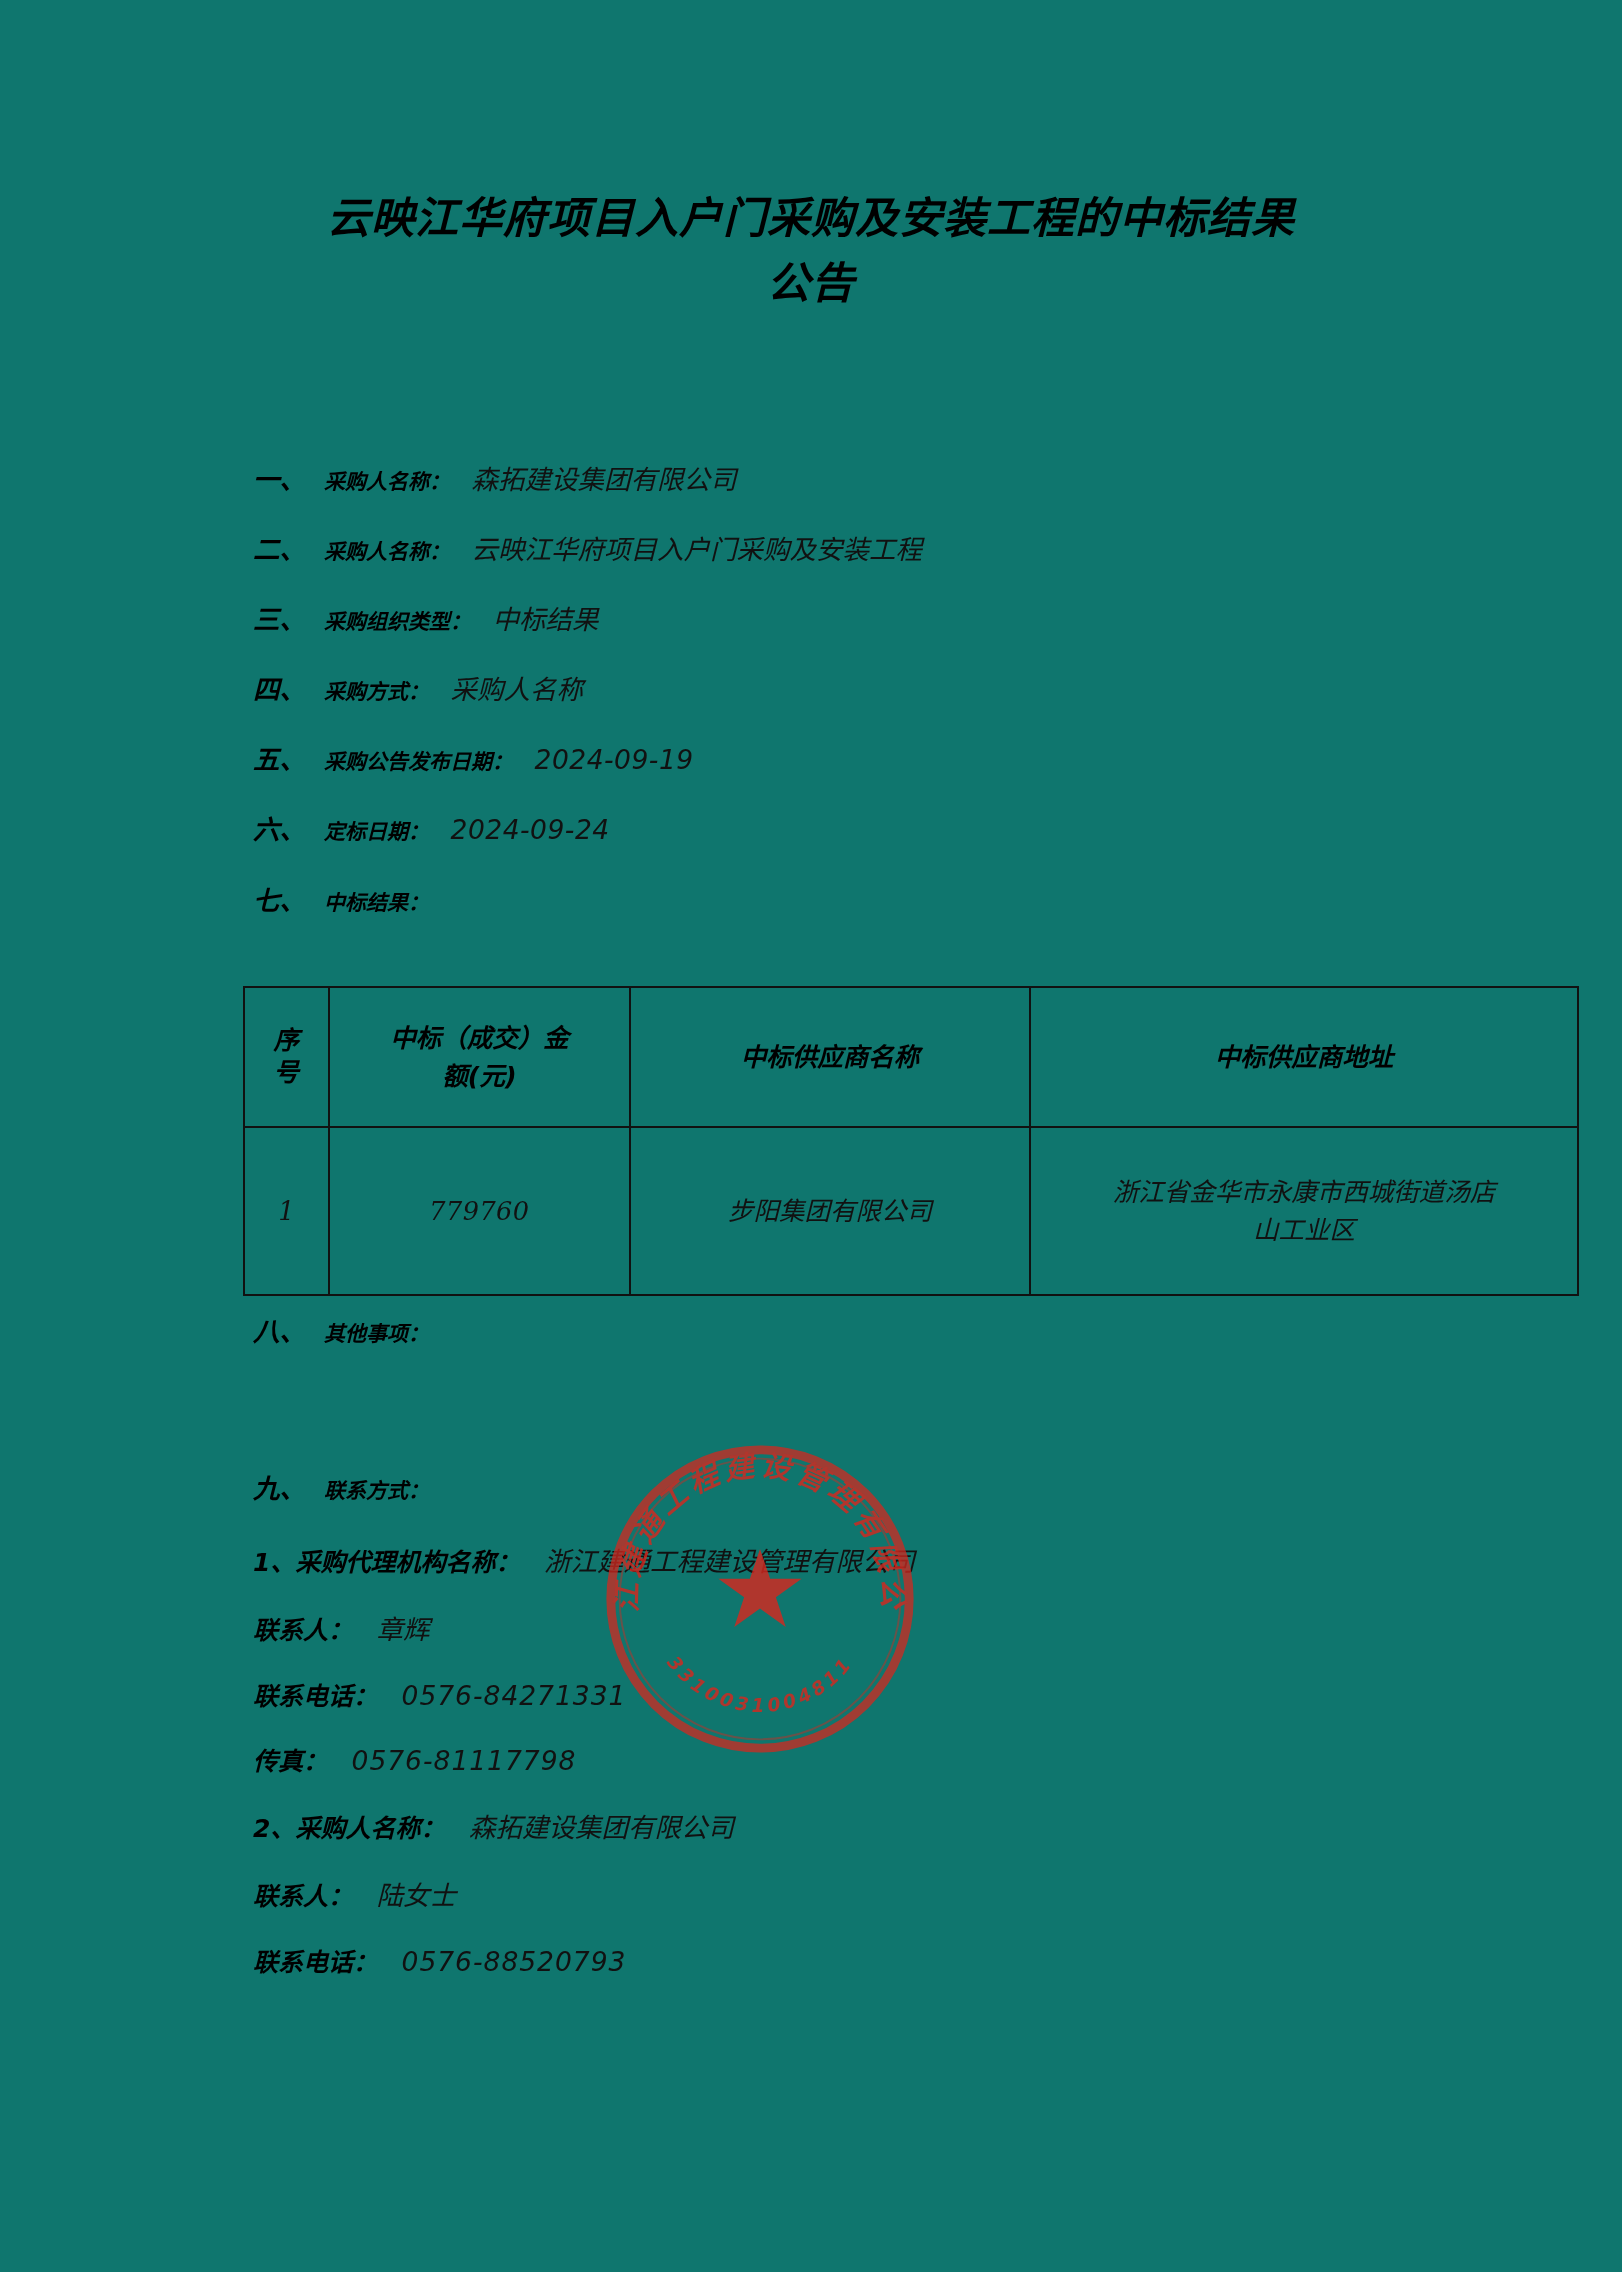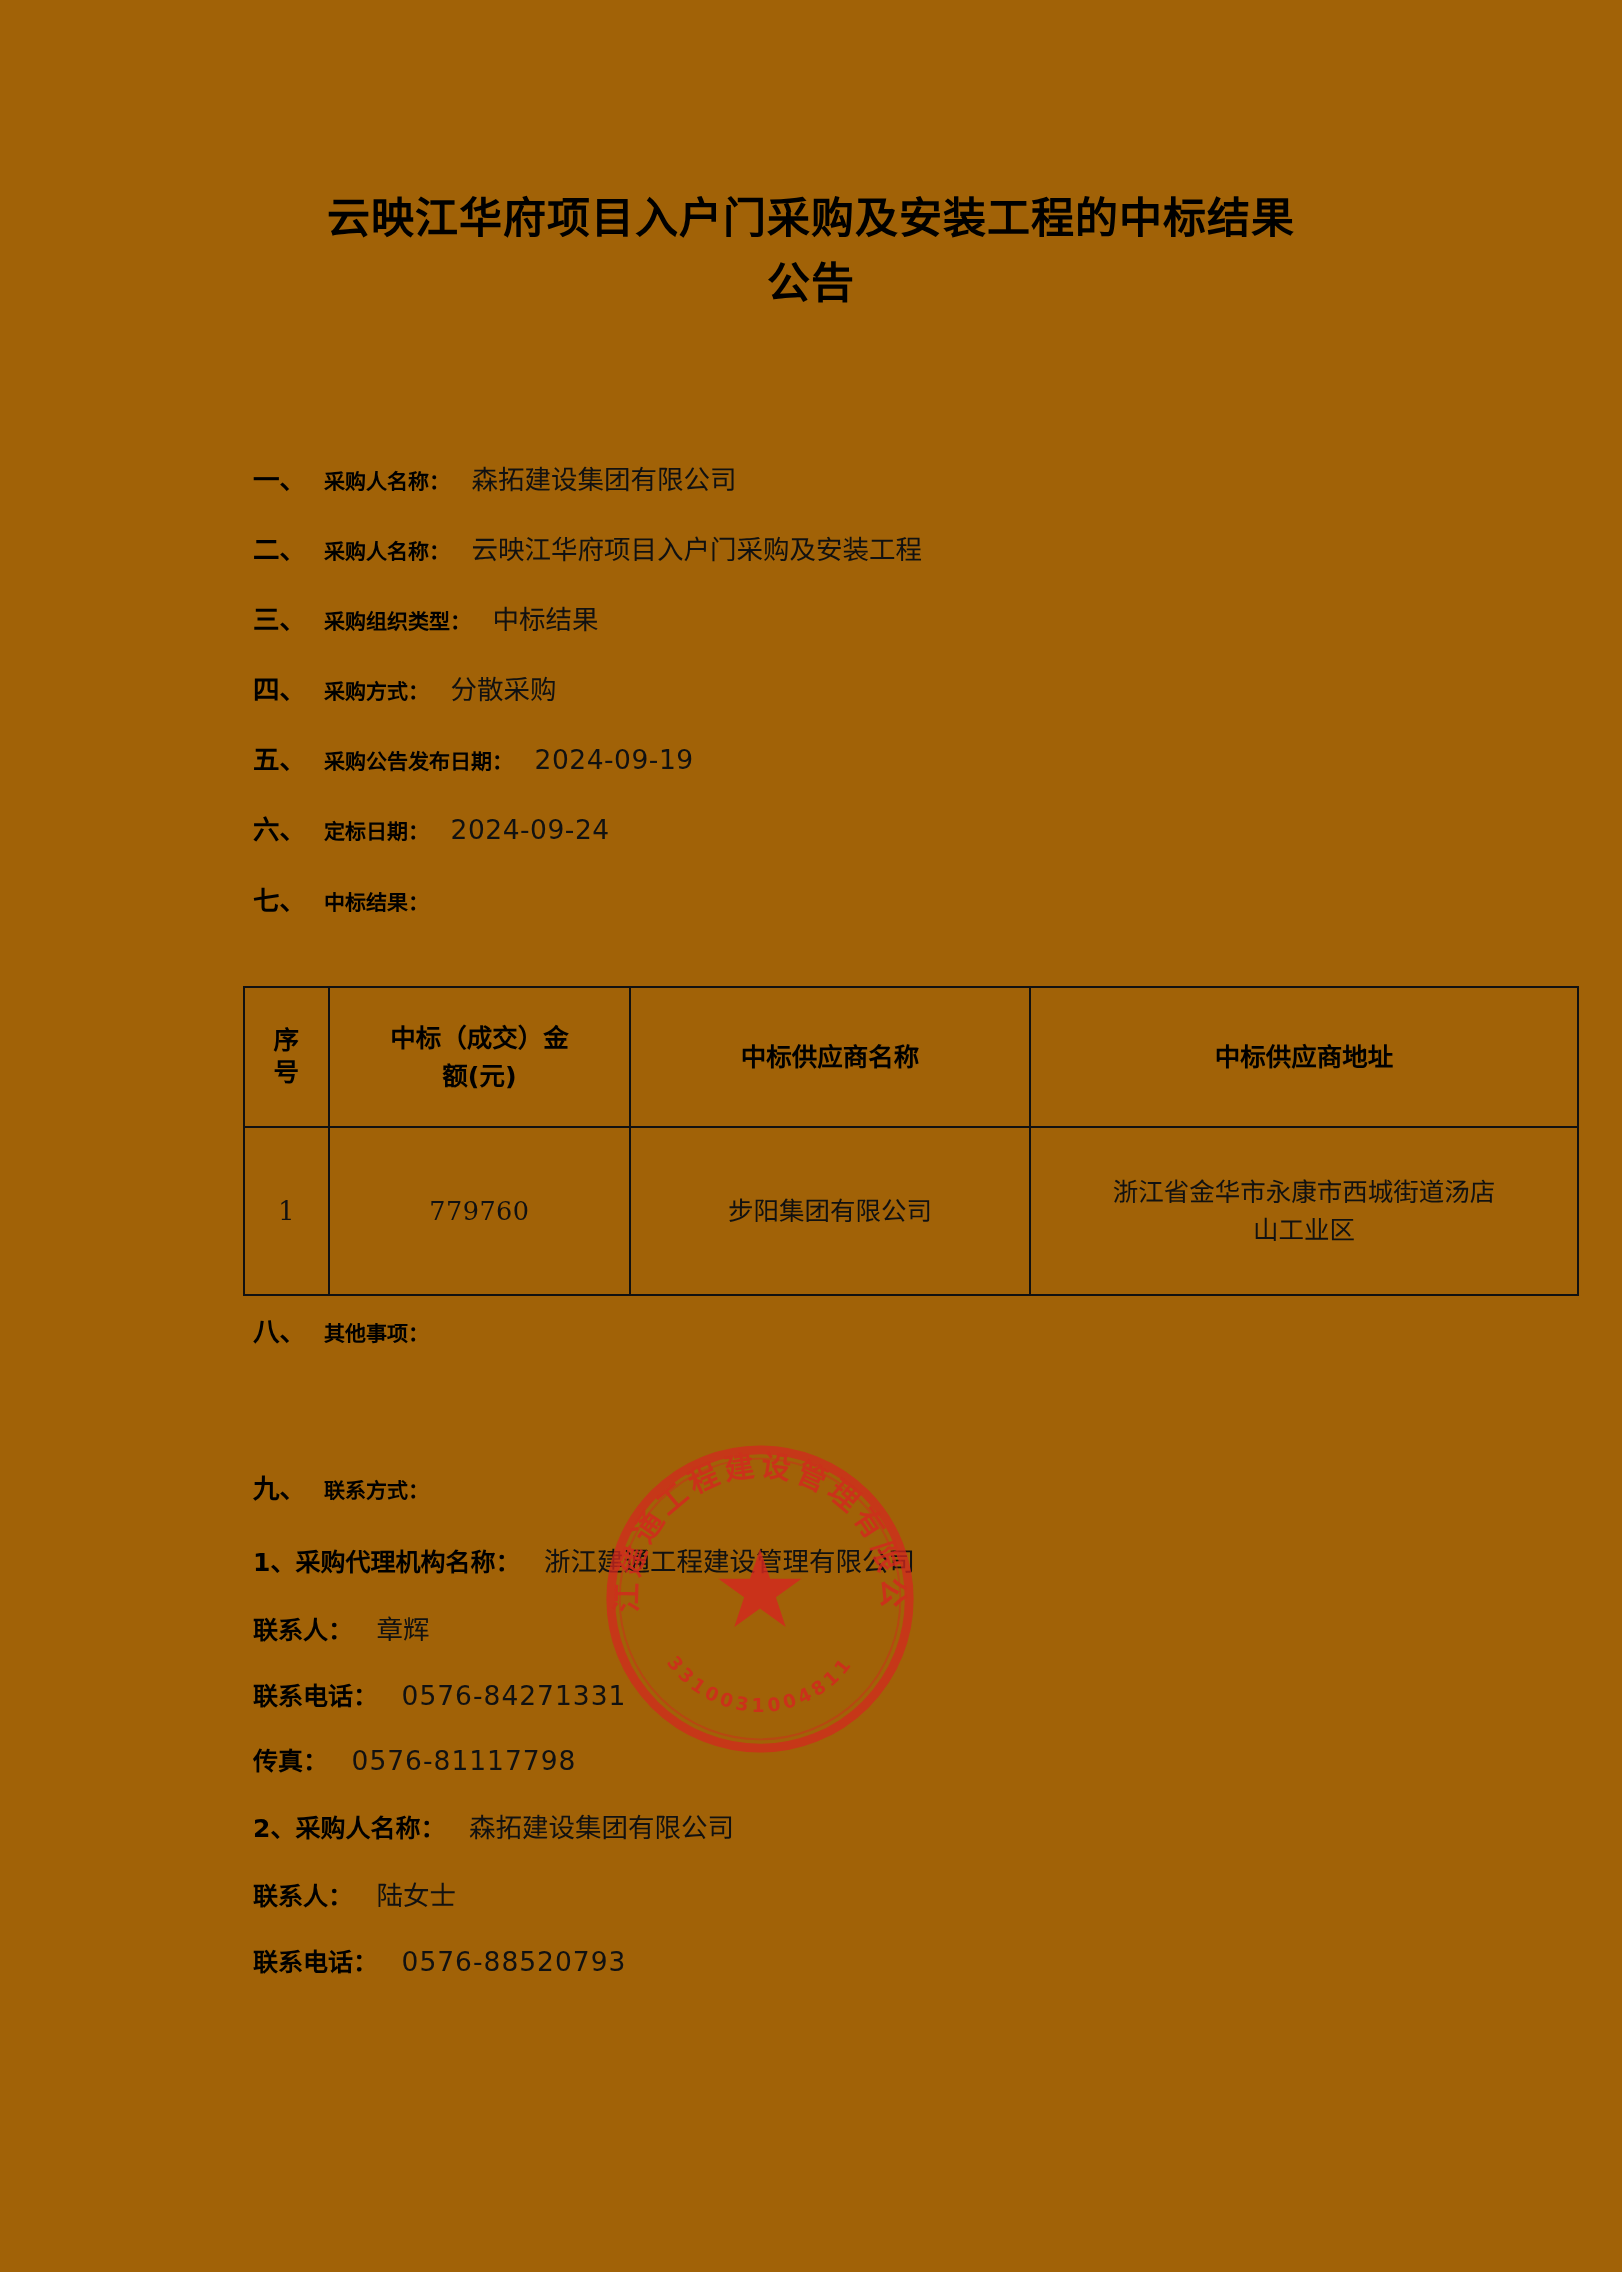--- a/index.html
+++ b/index.html
@@ -4,25 +4,26 @@
 <style>
   html, body {
     margin: 0;
     padding: 0;
     background: #f0f0f0;
   }
   .page {
     position: relative;
     width: 1622px;
     height: 2273px;
-    background: #a16207;
+    background: #0f766e;
     margin: 0 auto;
     overflow: hidden;
     font-family: "DejaVu Serif", "Liberation Serif", serif;
     color: #111111;
+    font-style: italic;
   }
   .doc-title {
     position: absolute;
     top: 186px;
     left: 0;
     width: 1622px;
     text-align: center;
     font-family: "DejaVu Sans", "Liberation Sans", sans-serif;
     font-weight: bold;
     font-size: 43px;
@@ -186,21 +187,21 @@
 
     <div class="item-row">
       <span class="item-num">三、</span>
       <span class="item-label">采购组织类型：</span>
       <span class="item-value">中标结果</span>
     </div>
 
     <div class="item-row">
       <span class="item-num">四、</span>
       <span class="item-label">采购方式：</span>
-      <span class="item-value">分散采购</span>
+      <span class="item-value">采购人名称</span>
     </div>
 
     <div class="item-row">
       <span class="item-num">五、</span>
       <span class="item-label">采购公告发布日期：</span>
       <span class="item-value num">2024-09-19</span>
     </div>
 
     <div class="item-row">
       <span class="item-num">六、</span>

